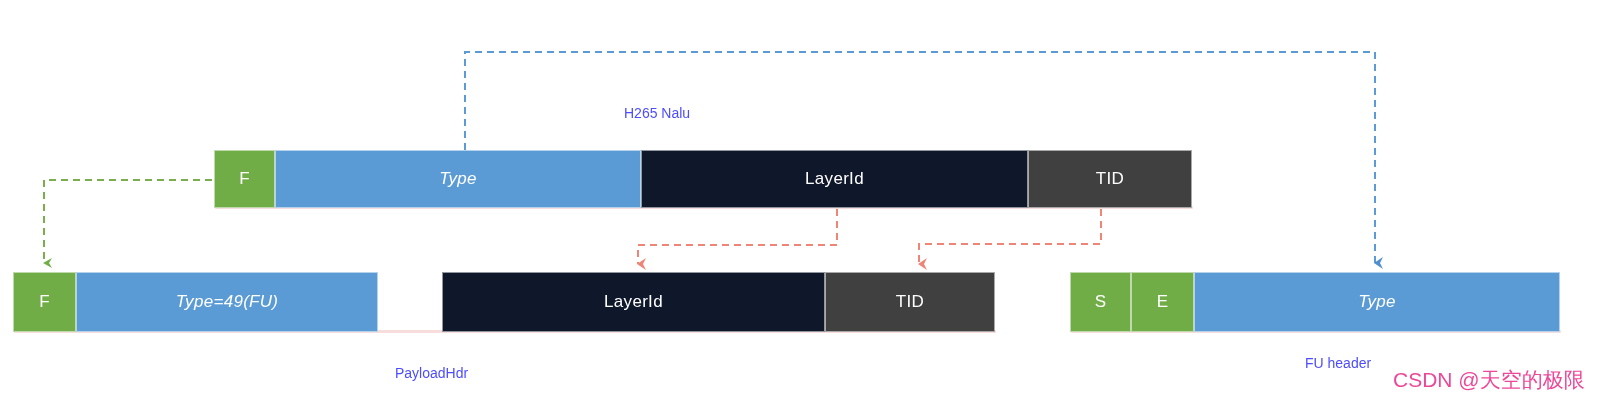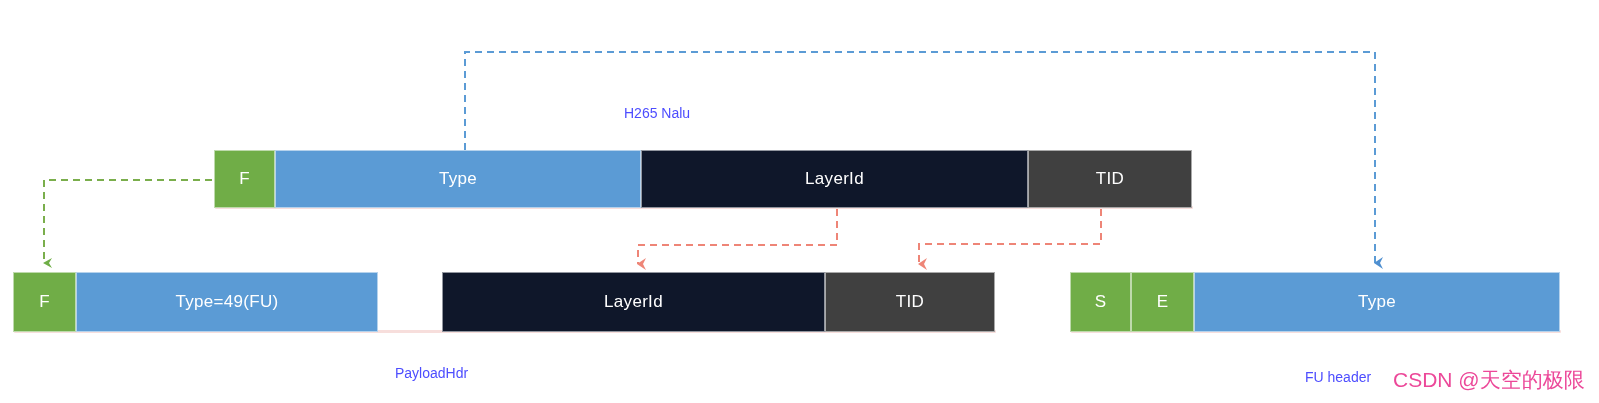--- a/index.html
+++ b/index.html
@@ -9,21 +9,21 @@
   }
   #stage{position:absolute;inset:0;}
   .cell{
     position:absolute;box-sizing:border-box;
     display:flex;align-items:center;justify-content:center;
     color:#ffffff;font-size:17px;letter-spacing:.3px;
     border:1px solid rgba(255,255,255,.55);
     white-space:nowrap;
   }
   .cell.green{background:#70AD47;}
-  .cell.blue{background:#5B9BD5;}
+  .cell.blue{background:#5B9BD5;font-style:italic;}
   .cell.lightred{background:#0f172a;}
   .cell.darkred{background:#404040;}
   .rowshadow{
     position:absolute;background:#f7dedc;height:3px;border-radius:1px;
   }
   .caption{
     position:absolute;color:#4d4dff;font-size:14px;white-space:nowrap;
   }
   svg.conn{position:absolute;left:0;top:0;width:1599px;height:403px;overflow:visible;pointer-events:none;}
   .watermark{
@@ -84,17 +84,17 @@
   </div>
 
   <div>
     <div class="cell green" style="left:1070px;top:272px;width:61px;height:60px;">S</div>
     <div class="cell green" style="left:1131px;top:272px;width:63px;height:60px;">E</div>
     <div class="cell blue" style="left:1194px;top:272px;width:366px;height:60px;">Type</div>
   </div>
 
   <div class="caption" style="left:624px;top:105px;">H265 Nalu</div>
   <div class="caption" style="left:395px;top:365px;">PayloadHdr</div>
-  <div class="caption" style="left:1305px;top:369px;">FU header</div>
+  <div class="caption" style="left:1305px;top:355px;">FU header</div>
 
   <div class="watermark" style="left:1393px;top:366px;">CSDN @天空的极限</div>
 
 </div>
 
 </body></html>

